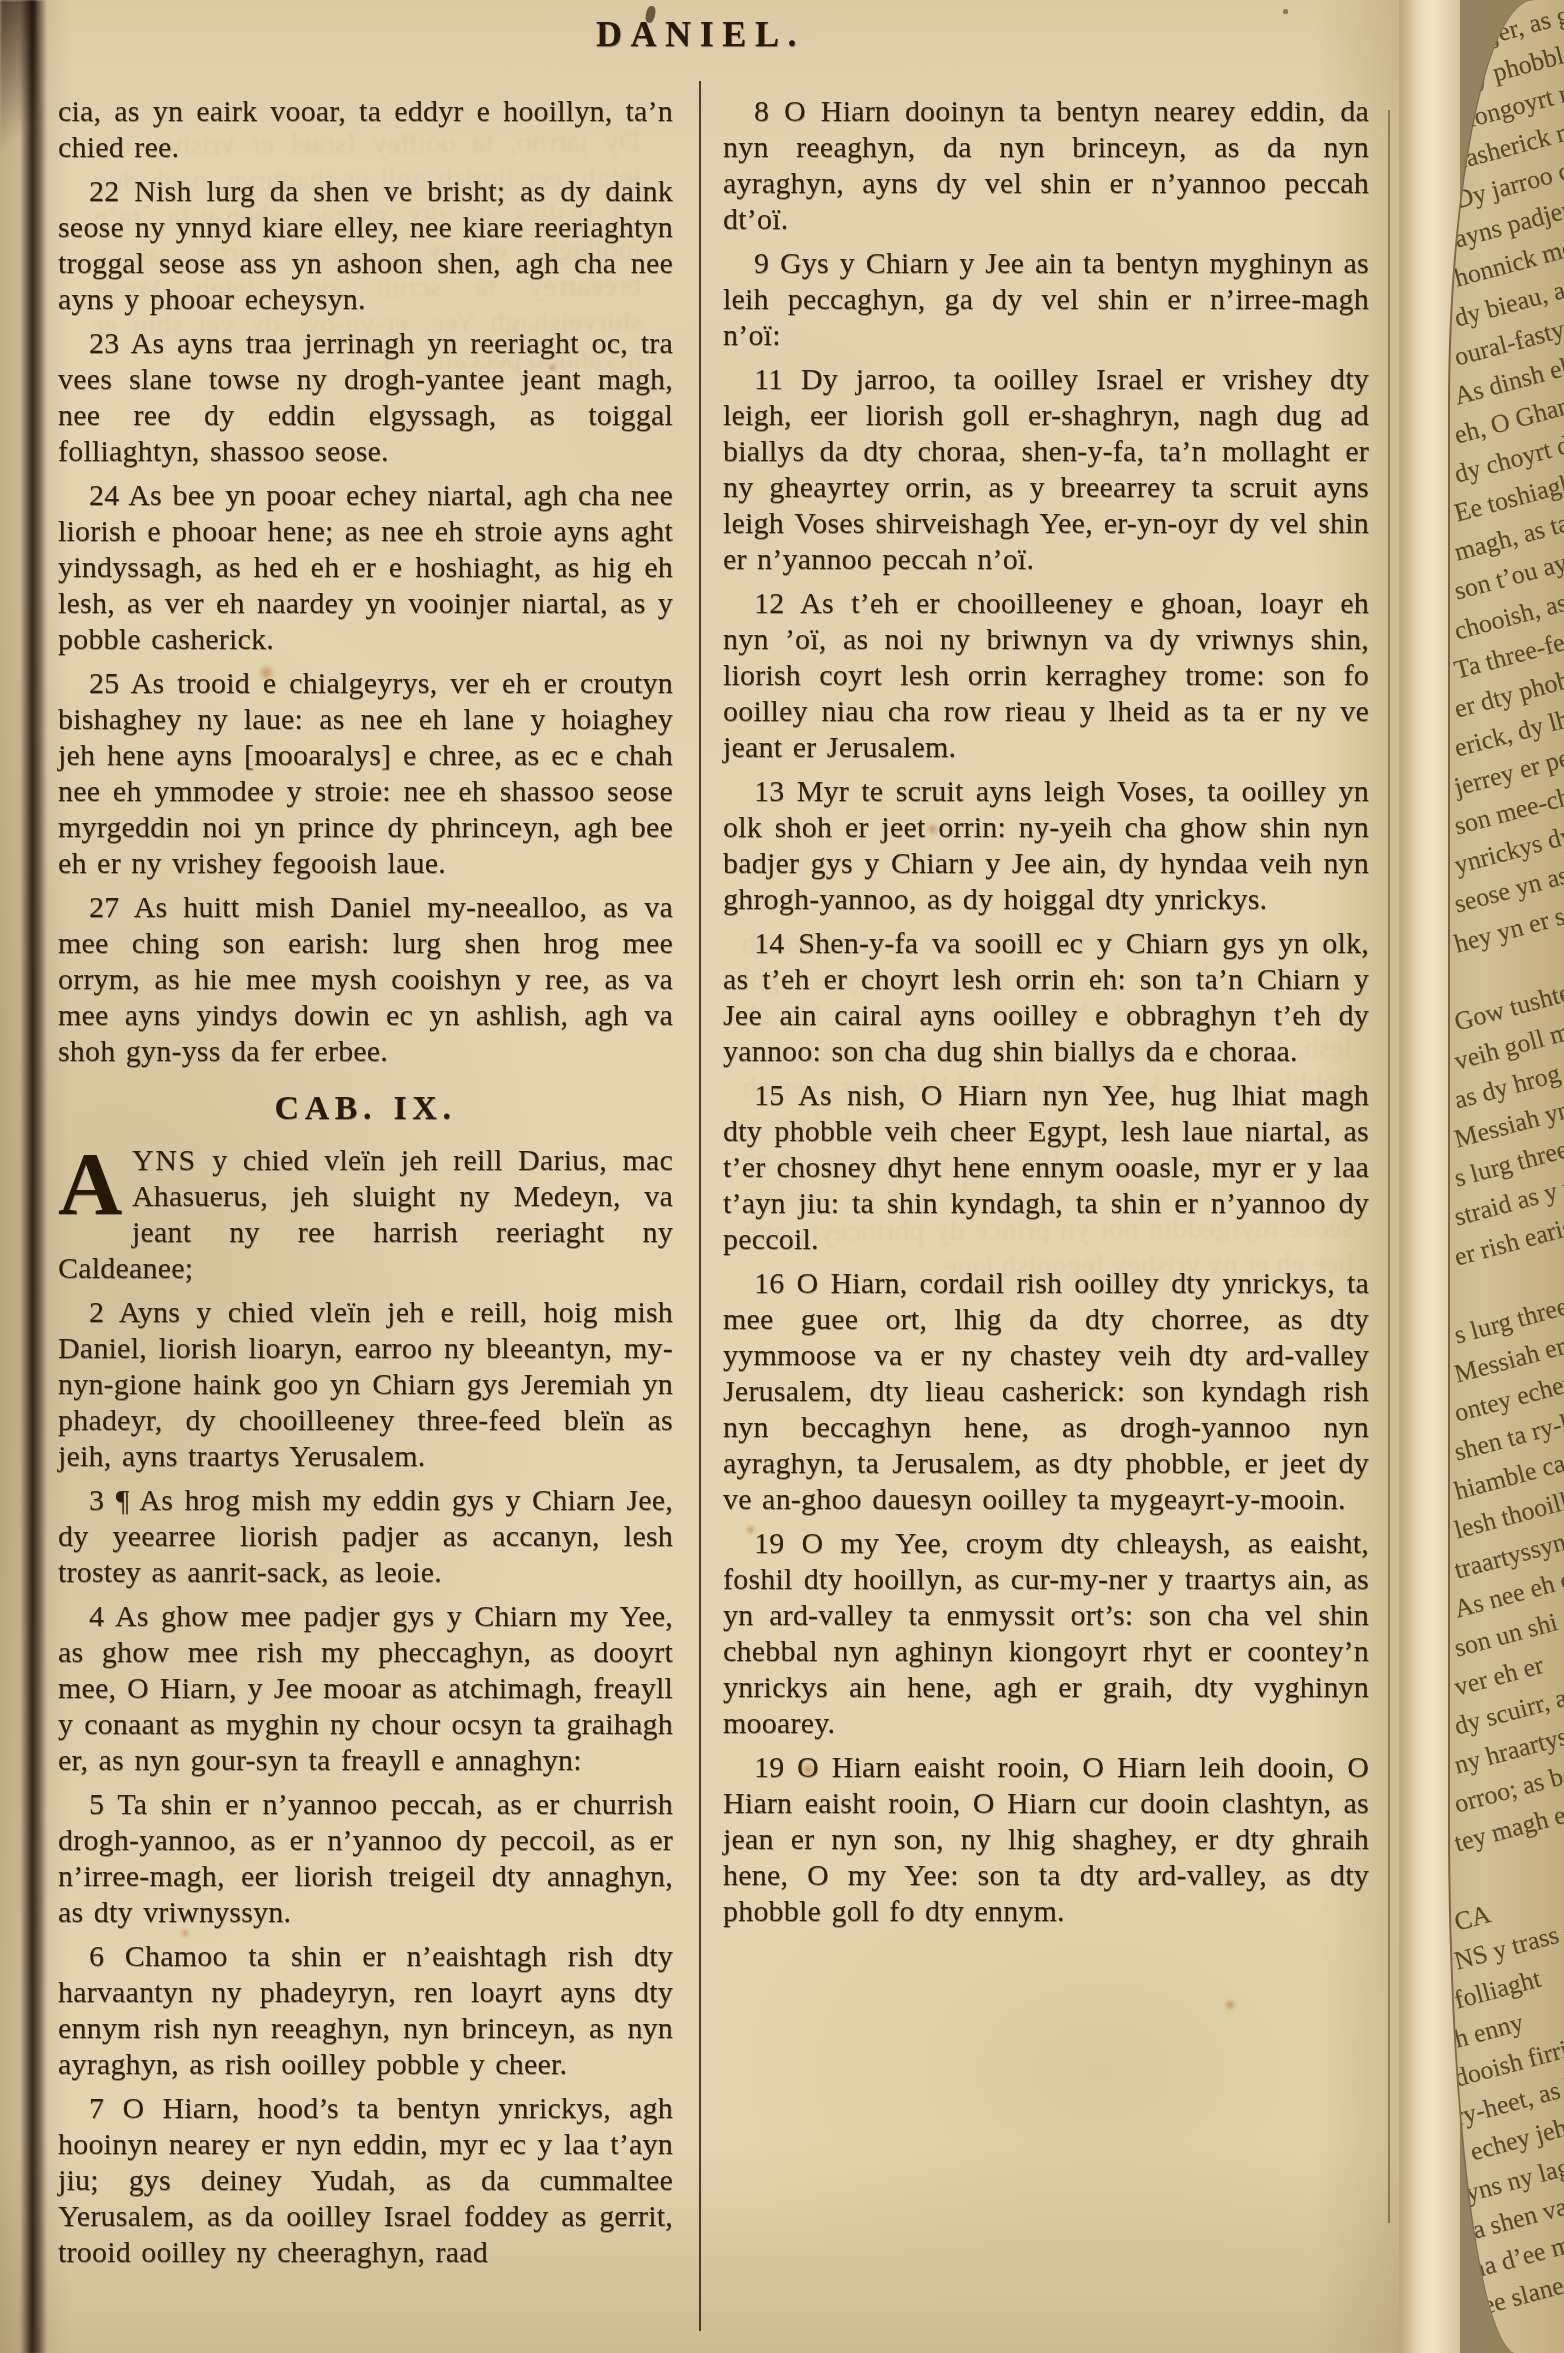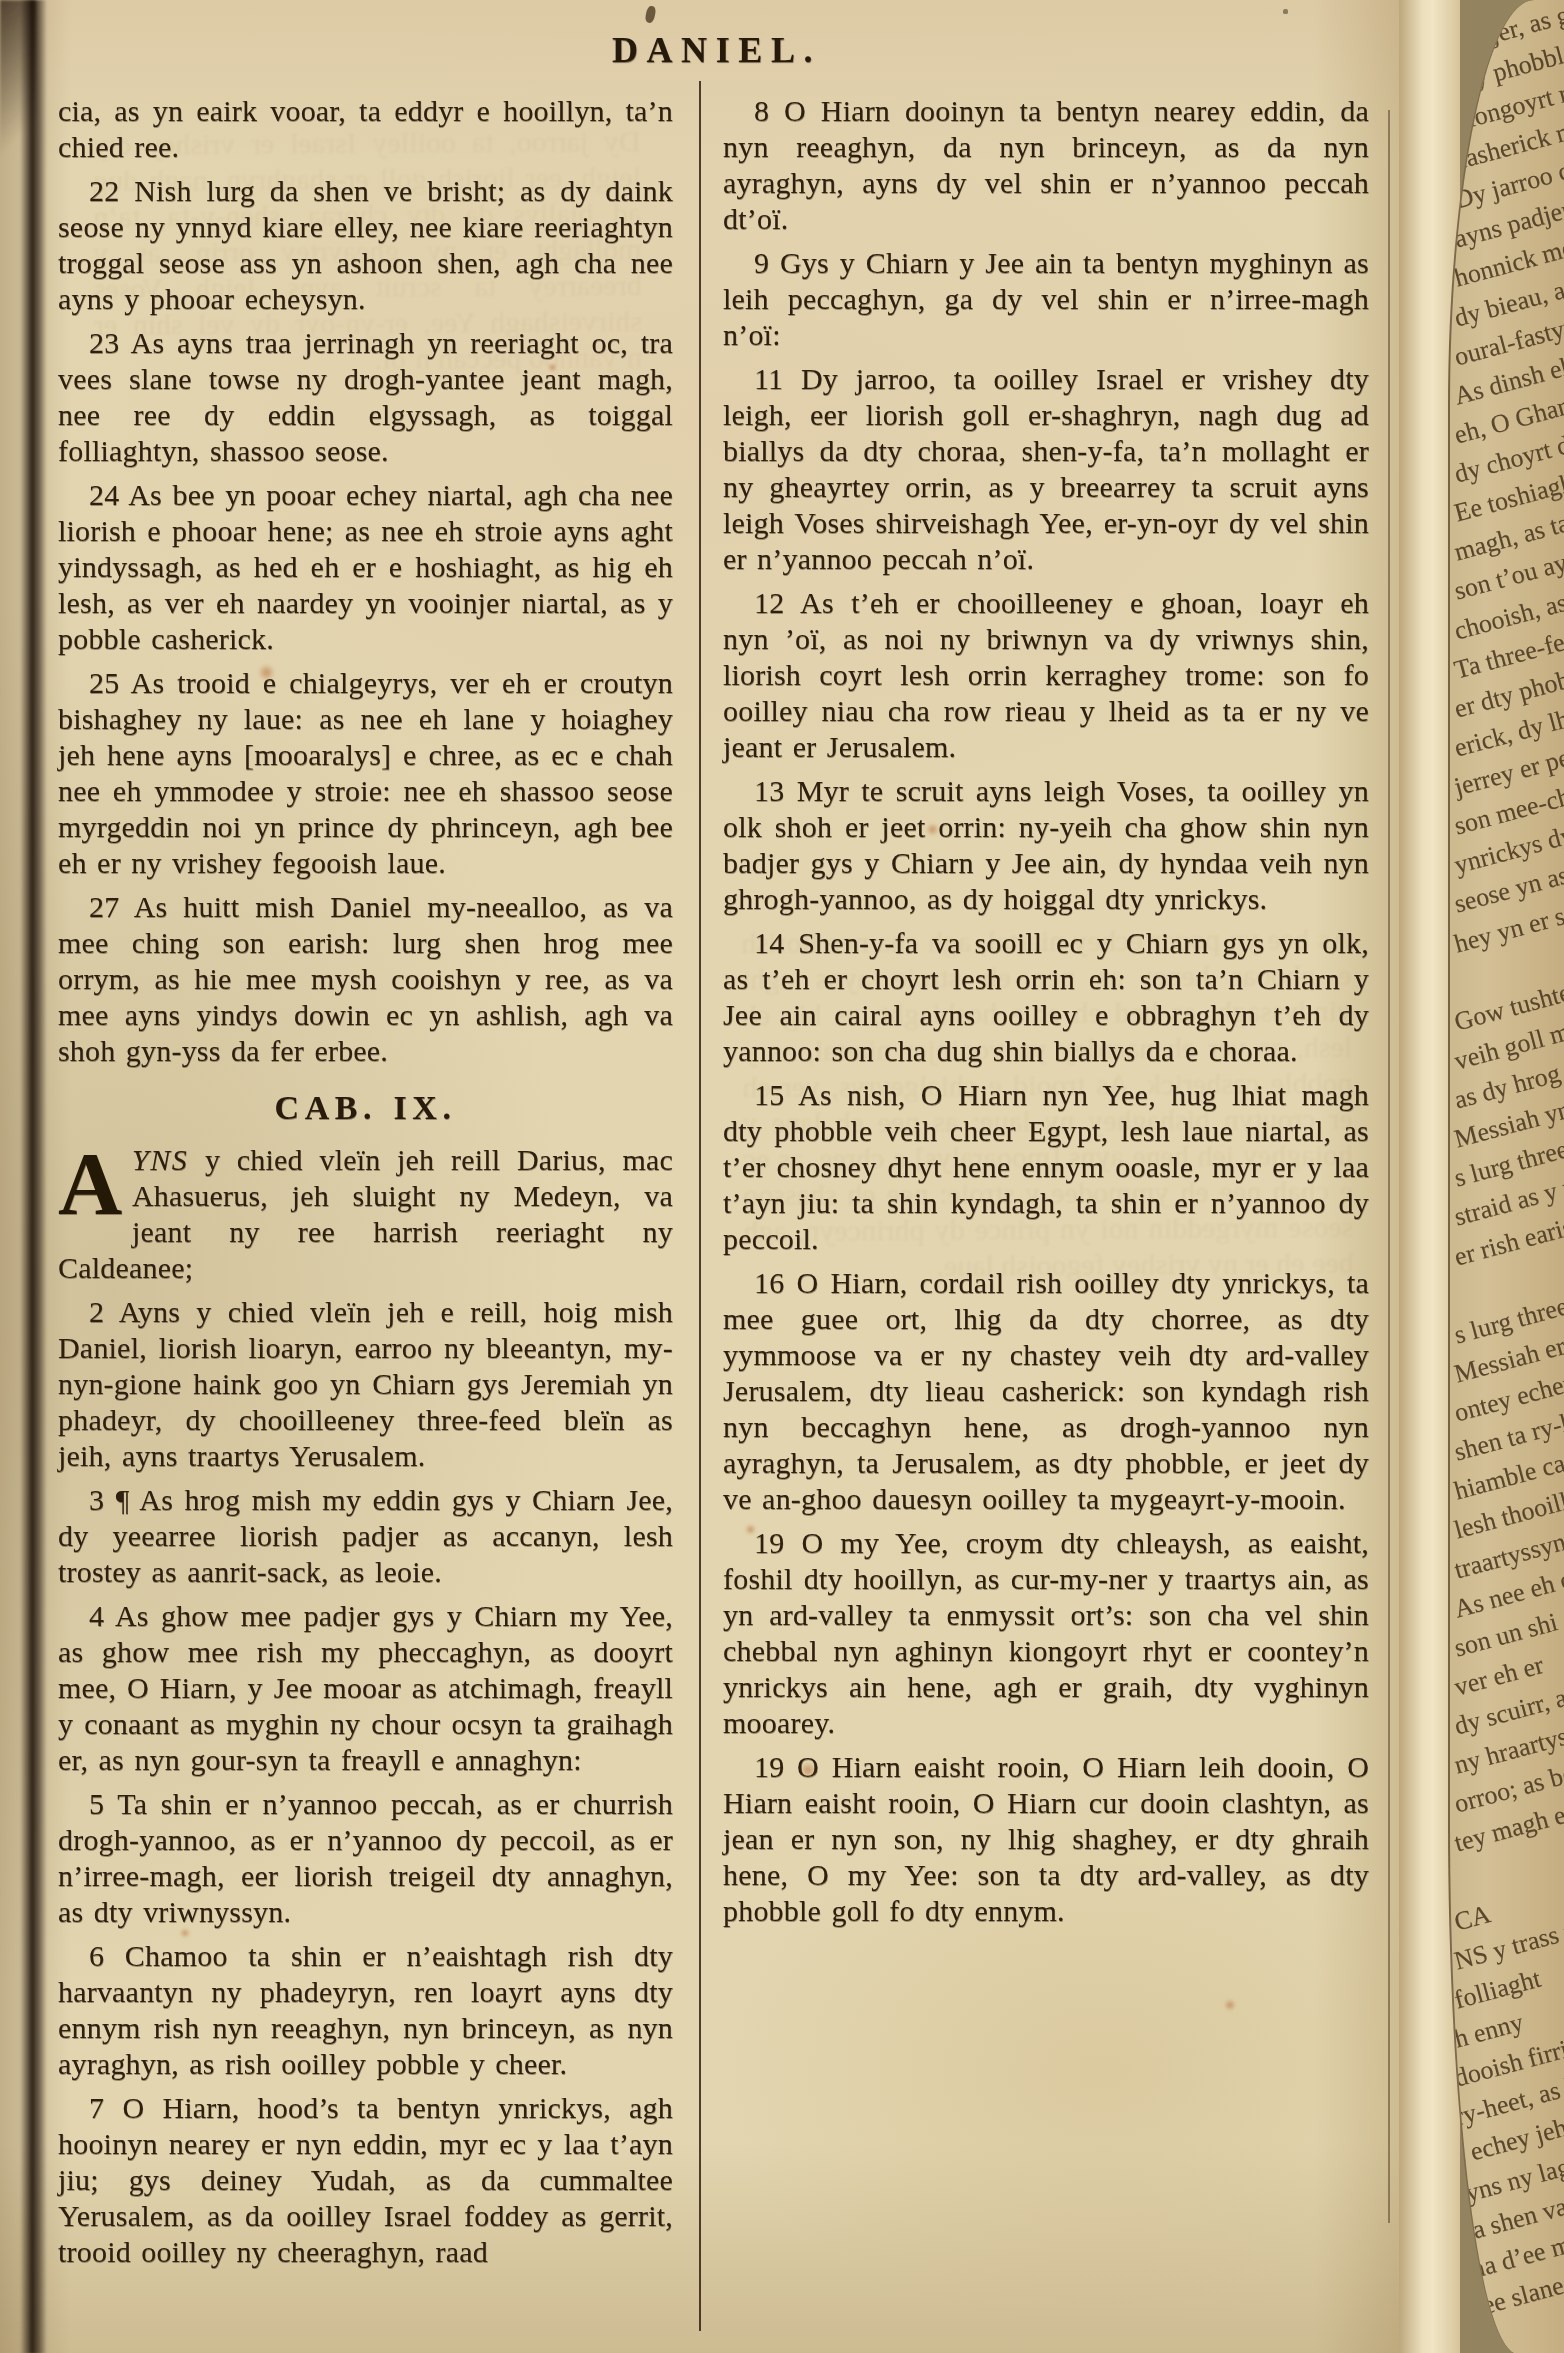--- a/index.html
+++ b/index.html
@@ -22,21 +22,21 @@
     background:linear-gradient(90deg, rgba(25,14,6,0) 0%, rgba(25,14,6,.88) 45%, rgba(25,14,6,.55) 70%, rgba(25,14,6,0) 100%);
     filter:blur(0.9px);
   }
   .corner-shadow{
     position:absolute;left:0;top:0;width:36px;height:172px;
     background:linear-gradient(135deg, rgba(20,10,4,.65), rgba(20,10,4,0) 75%);
     filter:blur(1.6px);
   }
 
   .page-title{
-    position:absolute;left:0;top:12.5px;width:1401px;margin:16px;
+    position:absolute;left:0;top:12.5px;width:1401px;margin:0;
     text-align:center;font-size:36px;font-weight:bold;letter-spacing:8.6px;
     color:#261a0c;text-shadow:0.5px 0.6px 0.8px rgba(48,30,14,.55);
   }
 
   .col{
     position:absolute;top:85px;
     font-size:30px;line-height:36px;color:#2e2011;
     text-align:justify;word-spacing:2.7px;letter-spacing:0.2px;
     text-shadow:0.4px 0.5px 0.6px rgba(52,34,16,.42);
   }
@@ -47,21 +47,21 @@
   .cont{text-indent:0;}
   .chap-heading{
     text-align:center;text-indent:0;font-weight:bold;
     font-size:34px;letter-spacing:5.5px;color:#281b0d;
     margin:21px 0 16.4px 0 !important;
   }
   .dropcap{
     float:left;font-size:89px;line-height:.78;font-weight:bold;
     margin:6.3px 9.4px 0 0;color:#241807;
   }
-  .lead-caps{letter-spacing:1.6px;font-style:italic;}
+  .lead-caps{letter-spacing:1.6px;}
 
   .rule{position:absolute;background:rgba(44,28,12,.82);}
   .rule-center{left:699px;top:81px;width:2.3px;height:2250px;}
   .rule-right{left:1388px;top:110px;width:1.6px;height:2113px;background:rgba(60,40,18,.45);}
 
   .speck{position:absolute;background:#3a2812;border-radius:40%;}
   .fox{position:absolute;border-radius:50%;filter:blur(1.6px);background:radial-gradient(circle,rgba(176,92,40,.55),rgba(176,92,40,0) 70%);}
 
   .ghost{
     position:absolute;transform:scaleX(-1) rotate(.4deg);opacity:.055;color:#7c5126;

